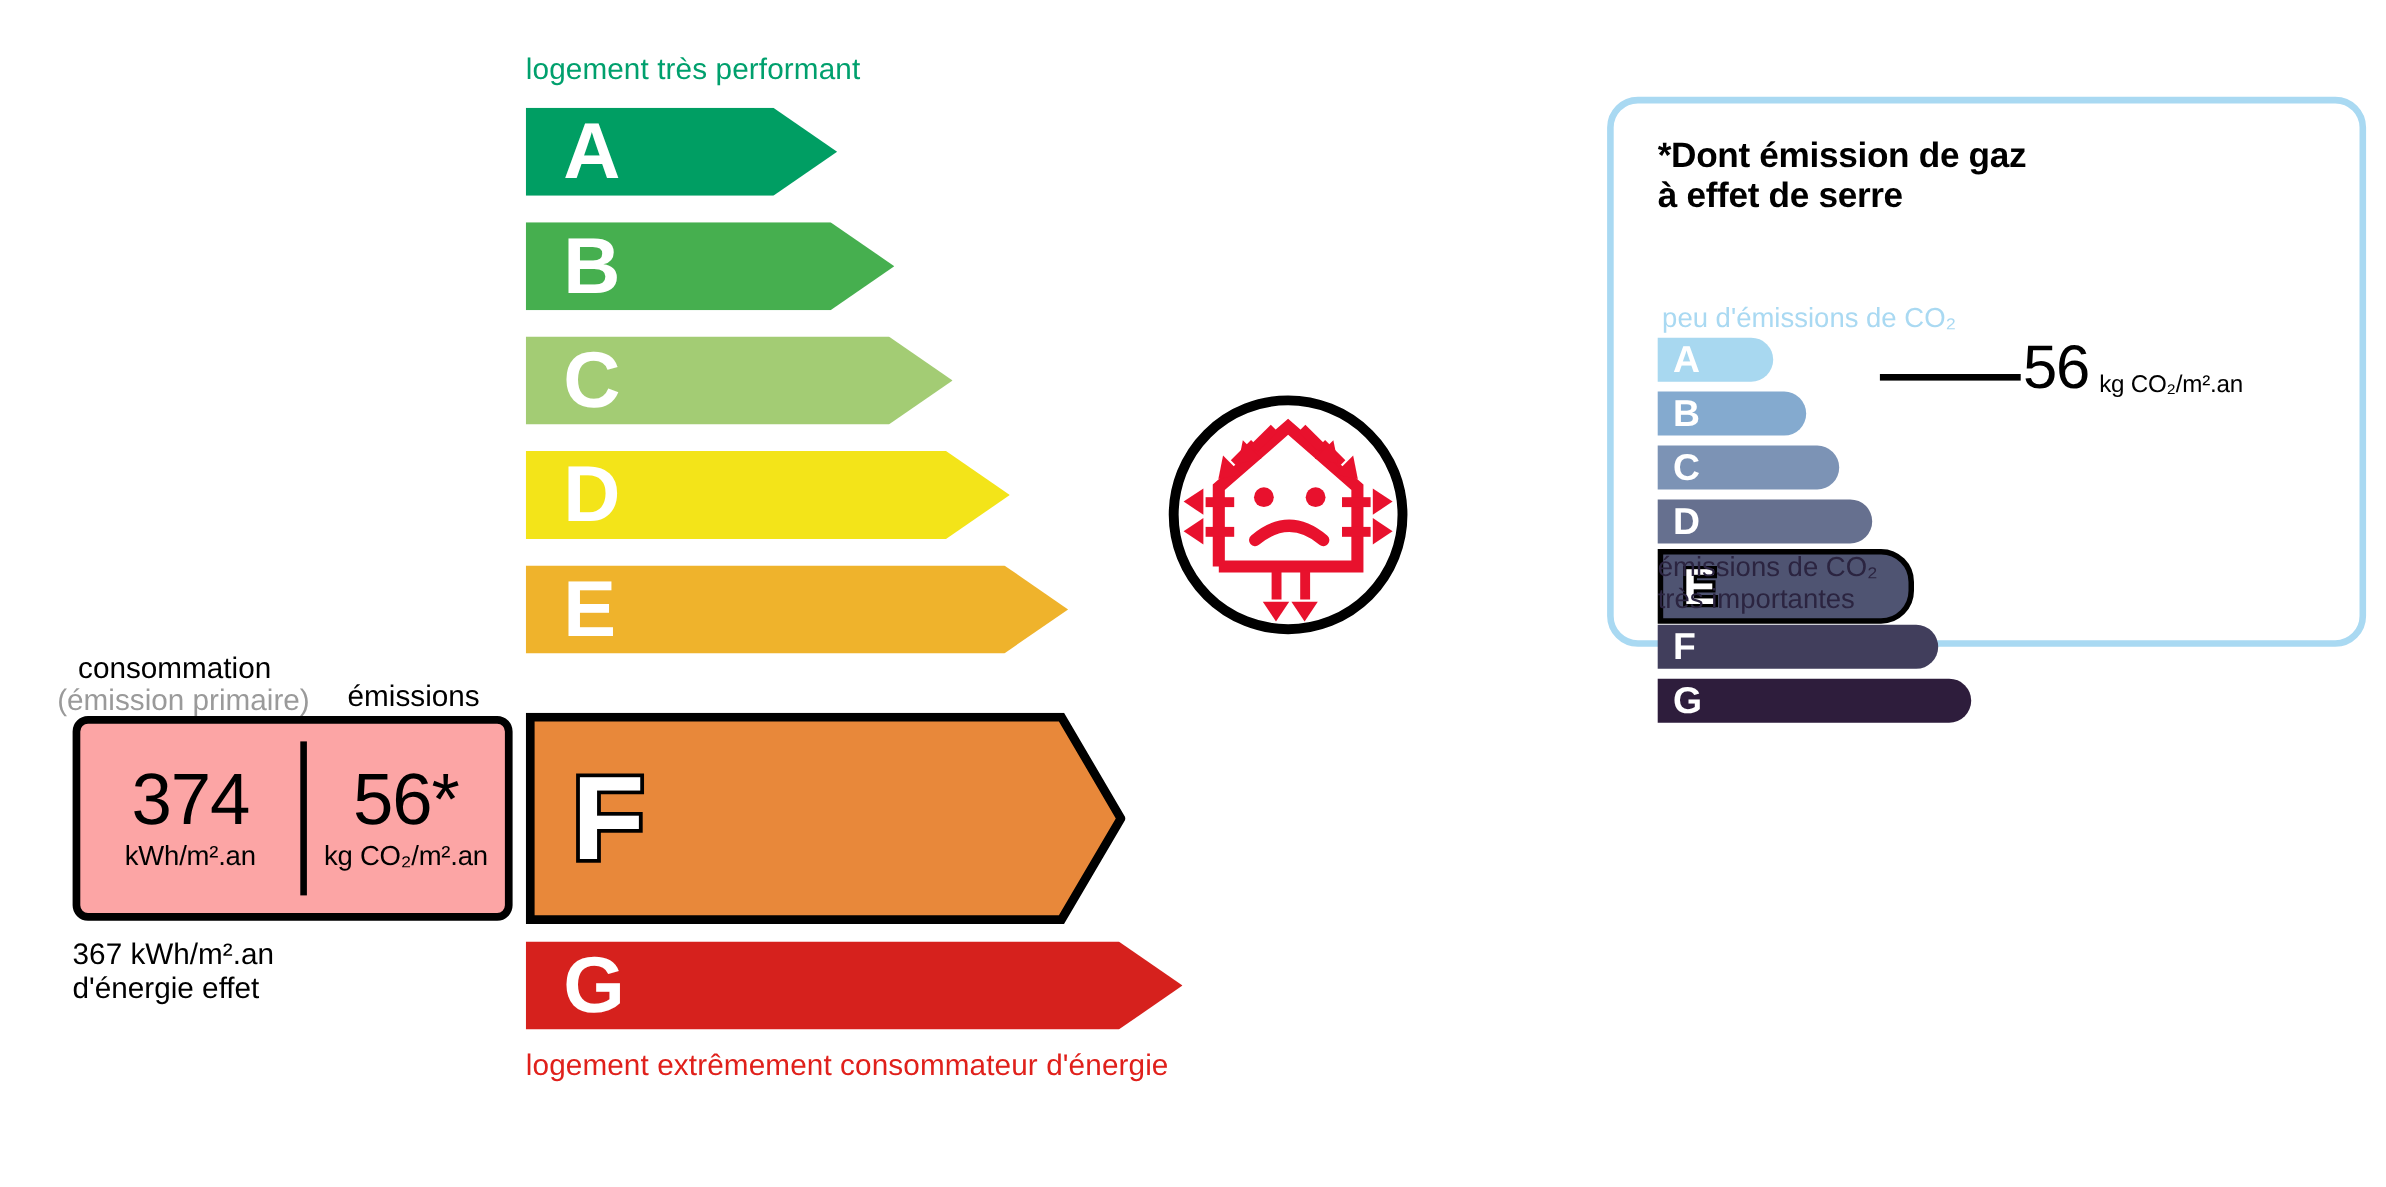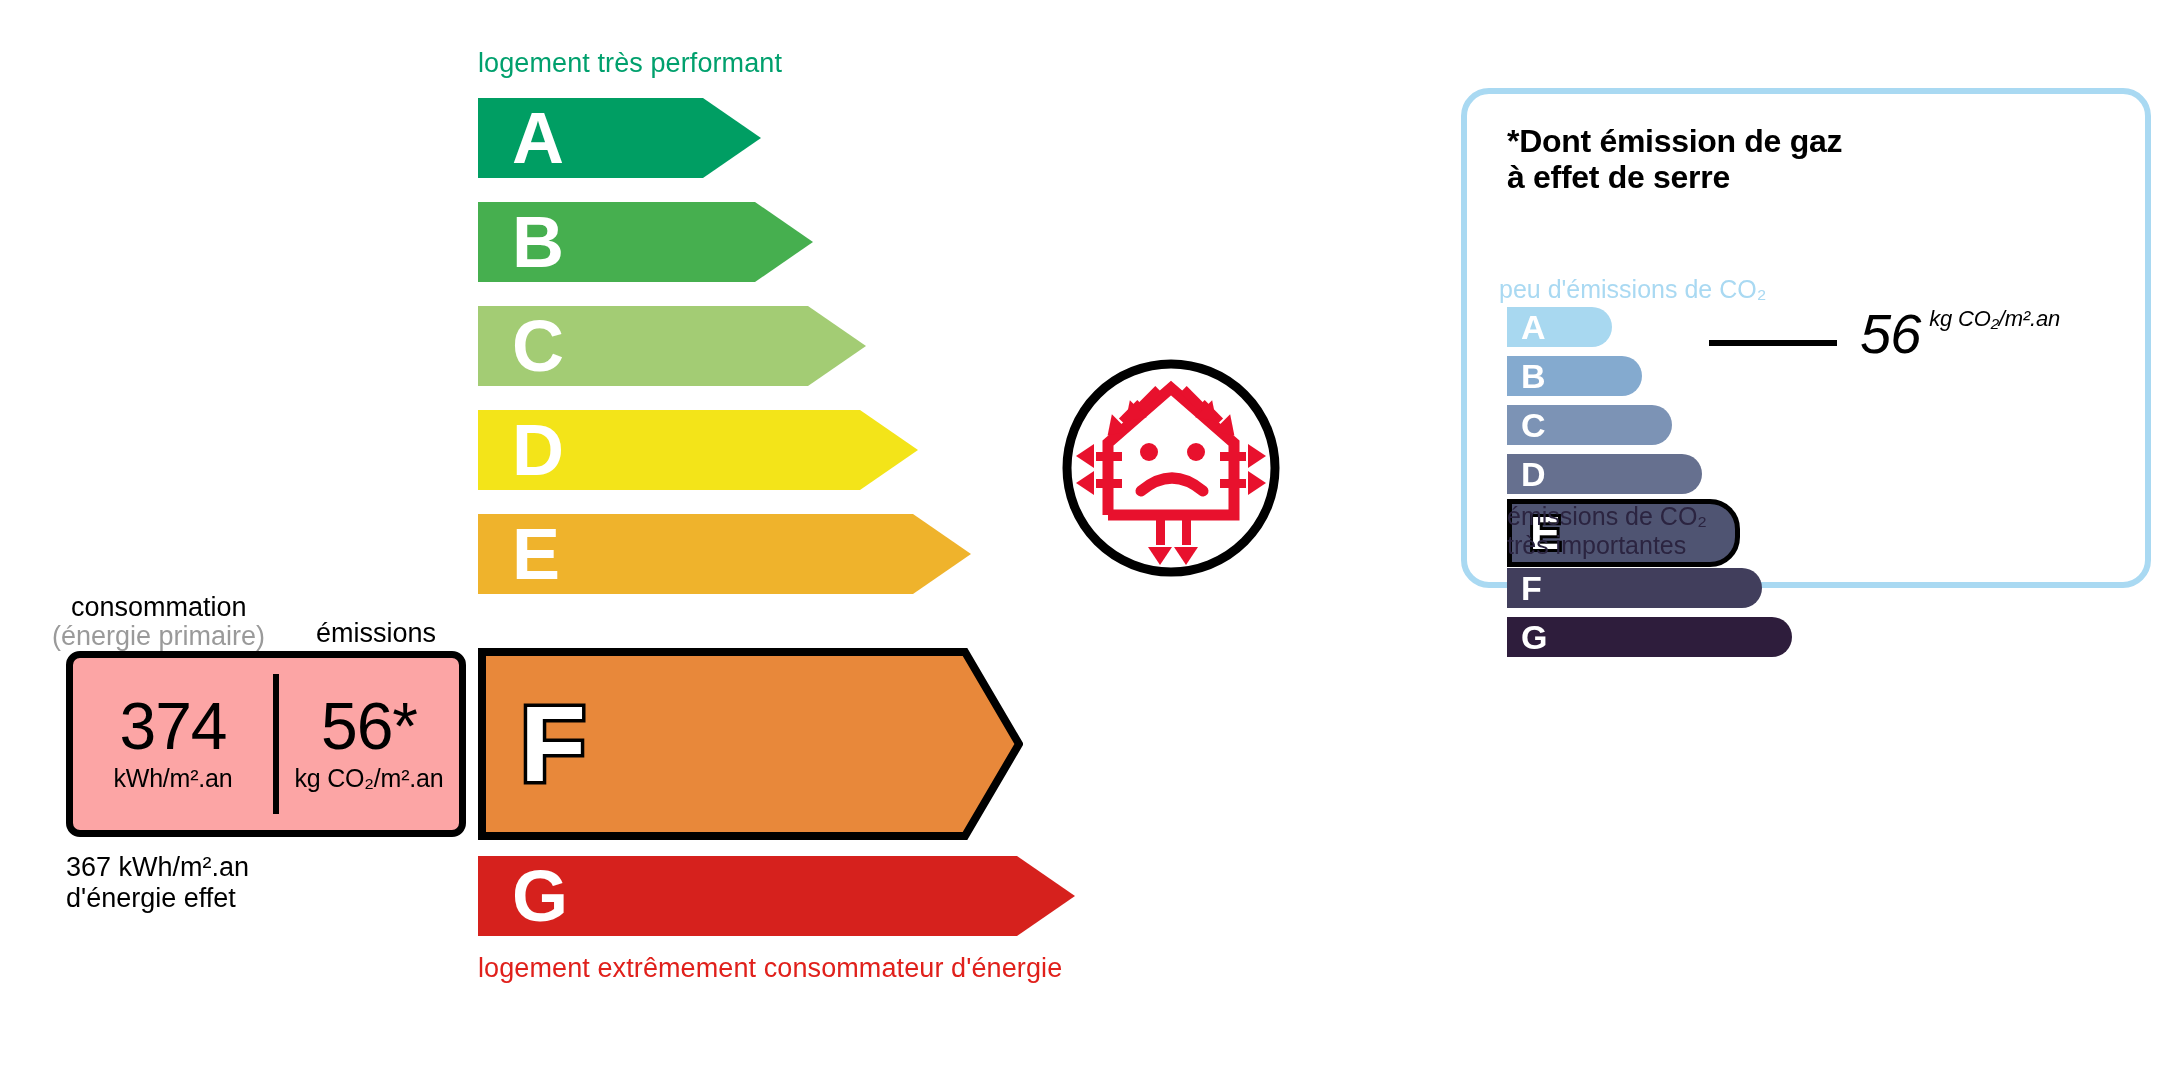--- a/index.html
+++ b/index.html
@@ -46,34 +46,34 @@
   
   #house-badge{position:absolute;left:1040px;top:355px;width:230px;height:230px;z-index:5;}
   #connector{position:absolute;left:1040px;top:355px;width:290px;height:420px;z-index:4;}
 
   
   #co2-panel{position:absolute;left:1445px;top:88px;width:690px;height:500px;
              border:6px solid #A9D9F2;border-radius:28px;background:#fff;
              box-sizing:border-box;}
   .co2-title{position:absolute;left:40px;top:30px;font-size:32px;font-weight:bold;
              color:#000;line-height:1.12;font-stretch:condensed;letter-spacing:-.3px;}
-  .co2-top-caption{position:absolute;left:32px;top:181px;font-size:25px;color:#A9D9F2;}
+  .co2-top-caption{position:absolute;left:44px;top:181px;font-size:25px;color:#A9D9F2;}
   .co2-bottom-caption{position:absolute;left:40px;top:408px;font-size:25px;color:#2B2440;
              line-height:1.16;}
 
   .cbar{position:absolute;left:40px;height:40px;border-radius:0 22px 22px 0;}
   .cbar .cletter{position:absolute;left:14px;top:50%;transform:translateY(-50%);
              font-size:34px;font-weight:bold;color:#fff;line-height:1;
              font-stretch:condensed;}
   .cbar.current{border:5px solid #000;border-radius:0 30px 30px 0;height:58px;}
   .cbar.current .cletter{font-size:46px;-webkit-text-stroke:6px #000;
              paint-order:stroke fill;left:18px;}
 
   #co2-leader{position:absolute;left:242px;top:246px;width:128px;height:6px;background:#000;}
-  #co2-value{position:absolute;left:393px;top:212px;display:flex;align-items:flex-start;font-style:italic;}
+  #co2-value{position:absolute;left:372px;top:212px;display:flex;align-items:flex-end;}
   #co2-value .v{font-size:56px;color:#000;letter-spacing:-1px;line-height:1;}
   #co2-value .u{font-size:22px;color:#000;margin-left:9px;letter-spacing:-.2px;}
 </style>
 </head>
 <body>
 
 <div class="stage">
 
   <div id="energy-chart">
 
@@ -120,21 +120,21 @@
           <svg width="597" height="80" viewBox="0 0 597 80">
             <path d="M 0 0 L 539 0 L 597 40 L 539 80 L 0 80 Z" fill="#D6211D"></path>
           </svg>
           <span class="letter">G</span>
         </div>
       </div>
 
     <div class="bottom-caption">logement extrêmement consommateur d'énergie</div>
 
     <div class="lbl-consommation">consommation</div>
-    <div class="lbl-energie-primaire">(énergie primaire)</div>
+    <div class="lbl-energie-primaire">(émission primaire)</div>
     <div class="lbl-emissions">émissions</div>
 
     <div id="value-box">
       <div class="cell left">
         <div class="big-num">374</div>
         <div class="unit">kWh/m².an</div>
       </div>
       <div class="divider"></div>
       <div class="cell">
         <div class="big-num">56*</div>

